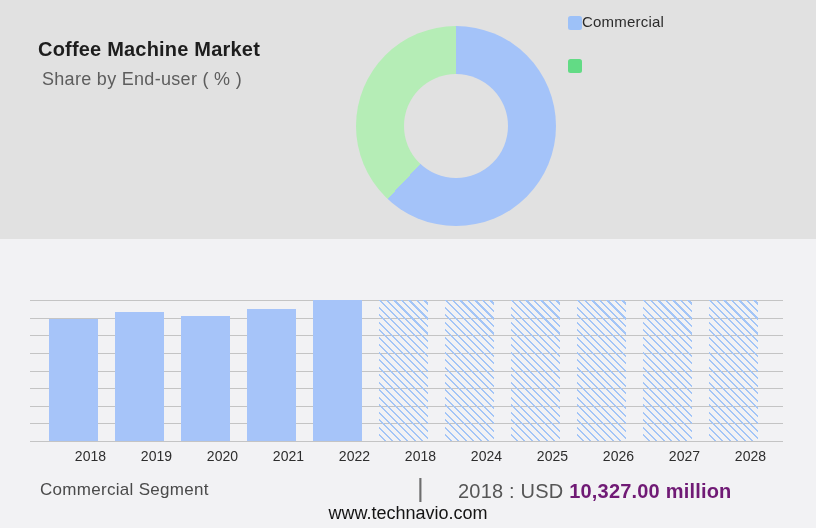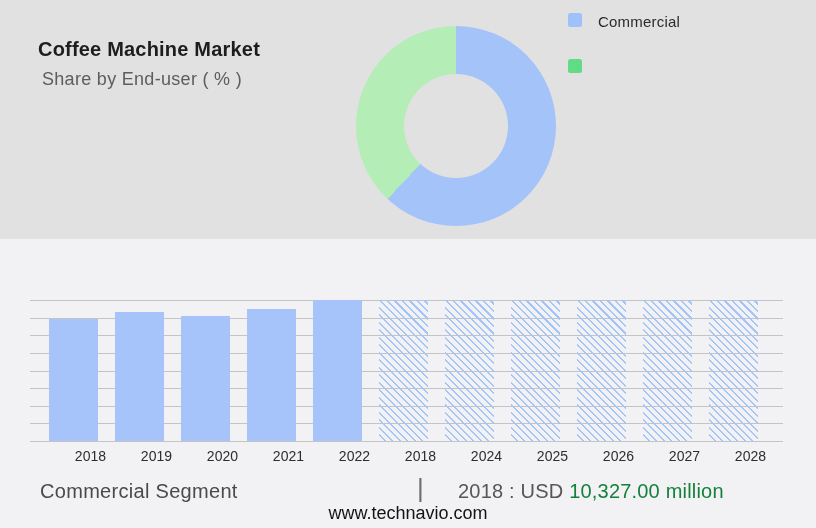--- a/index.html
+++ b/index.html
@@ -10,45 +10,45 @@
   }
   .header{position:absolute;left:0;top:0;width:816px;height:239px;background:var(--header-bg,#e1e1e1)}
   .titles{position:absolute;left:30px;top:30px}
   .title{margin:8px;font-size:20px;font-weight:700;color:#1d1d1d;letter-spacing:.2px}
   .subtitle{margin:8px 12px 0;font-size:18px;color:#5d5d5d;letter-spacing:.3px}
 
   .donut{position:absolute;left:356px;top:26px;width:200px;height:200px;border-radius:50%}
   .donut-hole{position:absolute;left:48px;top:48px;width:104px;height:104px;border-radius:50%;background:var(--header-bg,#e1e1e1)}
 
   .legend{position:absolute;left:568px;top:13px;display:flex;flex-direction:column;gap:29px}
-  .legend-item{display:flex;align-items:flex-start;gap:16px}
+  .legend-item{display:flex;align-items:flex-end;gap:0}
   .swatch{width:14px;height:14px;border-radius:2.5px;flex:0 0 auto}
   .legend-label{font-size:15px;color:#2b2b2b;letter-spacing:.2px}
 
   .plot{
     position:absolute;left:30px;top:300px;width:753px;height:142px;
     background:repeating-linear-gradient(to bottom,
       var(--grid,#c4c4c4) 0,var(--grid,#c4c4c4) 1px,
       rgba(0,0,0,0) 1px,rgba(0,0,0,0) 17.625px);
   }
   .bars{position:absolute;left:40px;top:300px;width:726px;height:141px;display:flex;align-items:flex-end}
   .slot{flex:1;height:100%;display:flex;justify-content:center;align-items:flex-end}
   .bar{width:49px}
   .bar.solid{background:var(--bar-blue,#a6c4f9)}
   .bar.hatch{background:repeating-linear-gradient(45deg,
       rgba(0,0,0,0) 0,rgba(0,0,0,0) 3.6px,
       var(--hatch-blue,#a3c5f7) 3.6px,var(--hatch-blue,#a3c5f7) 5.3px)}
 
   .xlabels{position:absolute;left:40px;top:448px;width:726px;display:flex}
   .xlabel{flex:1;text-align:right;font-size:14px;color:#2d2d2d}
 
-  .caption-left{position:absolute;left:40px;top:480px;font-size:20px;color:#4a4a4a;letter-spacing:.3px}
+  .caption-left{position:absolute;left:40px;top:480px;font-size:17px;color:#4a4a4a;letter-spacing:.3px}
   .caption-sep{position:absolute;left:417px;top:473px;font-size:26px;color:#6e6e6e;font-weight:300}
   .caption-value{position:absolute;left:458px;top:480px;font-size:20px;color:#565656;letter-spacing:.2px}
-  .caption-value b{color:#15803d;font-weight:400}
+  .caption-value b{color:#701a75;font-weight:700}
 
   .footer{position:absolute;left:0;top:503px;width:100%;text-align:center;font-size:18px;color:#141414;cursor:pointer}
 </style>
 </head>
 <body>
 
 <div class="stage" id="stage" style="--page-bg: #f2f2f4; --header-bg: #e1e1e1; --bar-blue: #a6c4f9; --hatch-blue: #a3c5f7; --grid: #c4c4c4;">
 
   <div class="header">
     <div class="titles">

